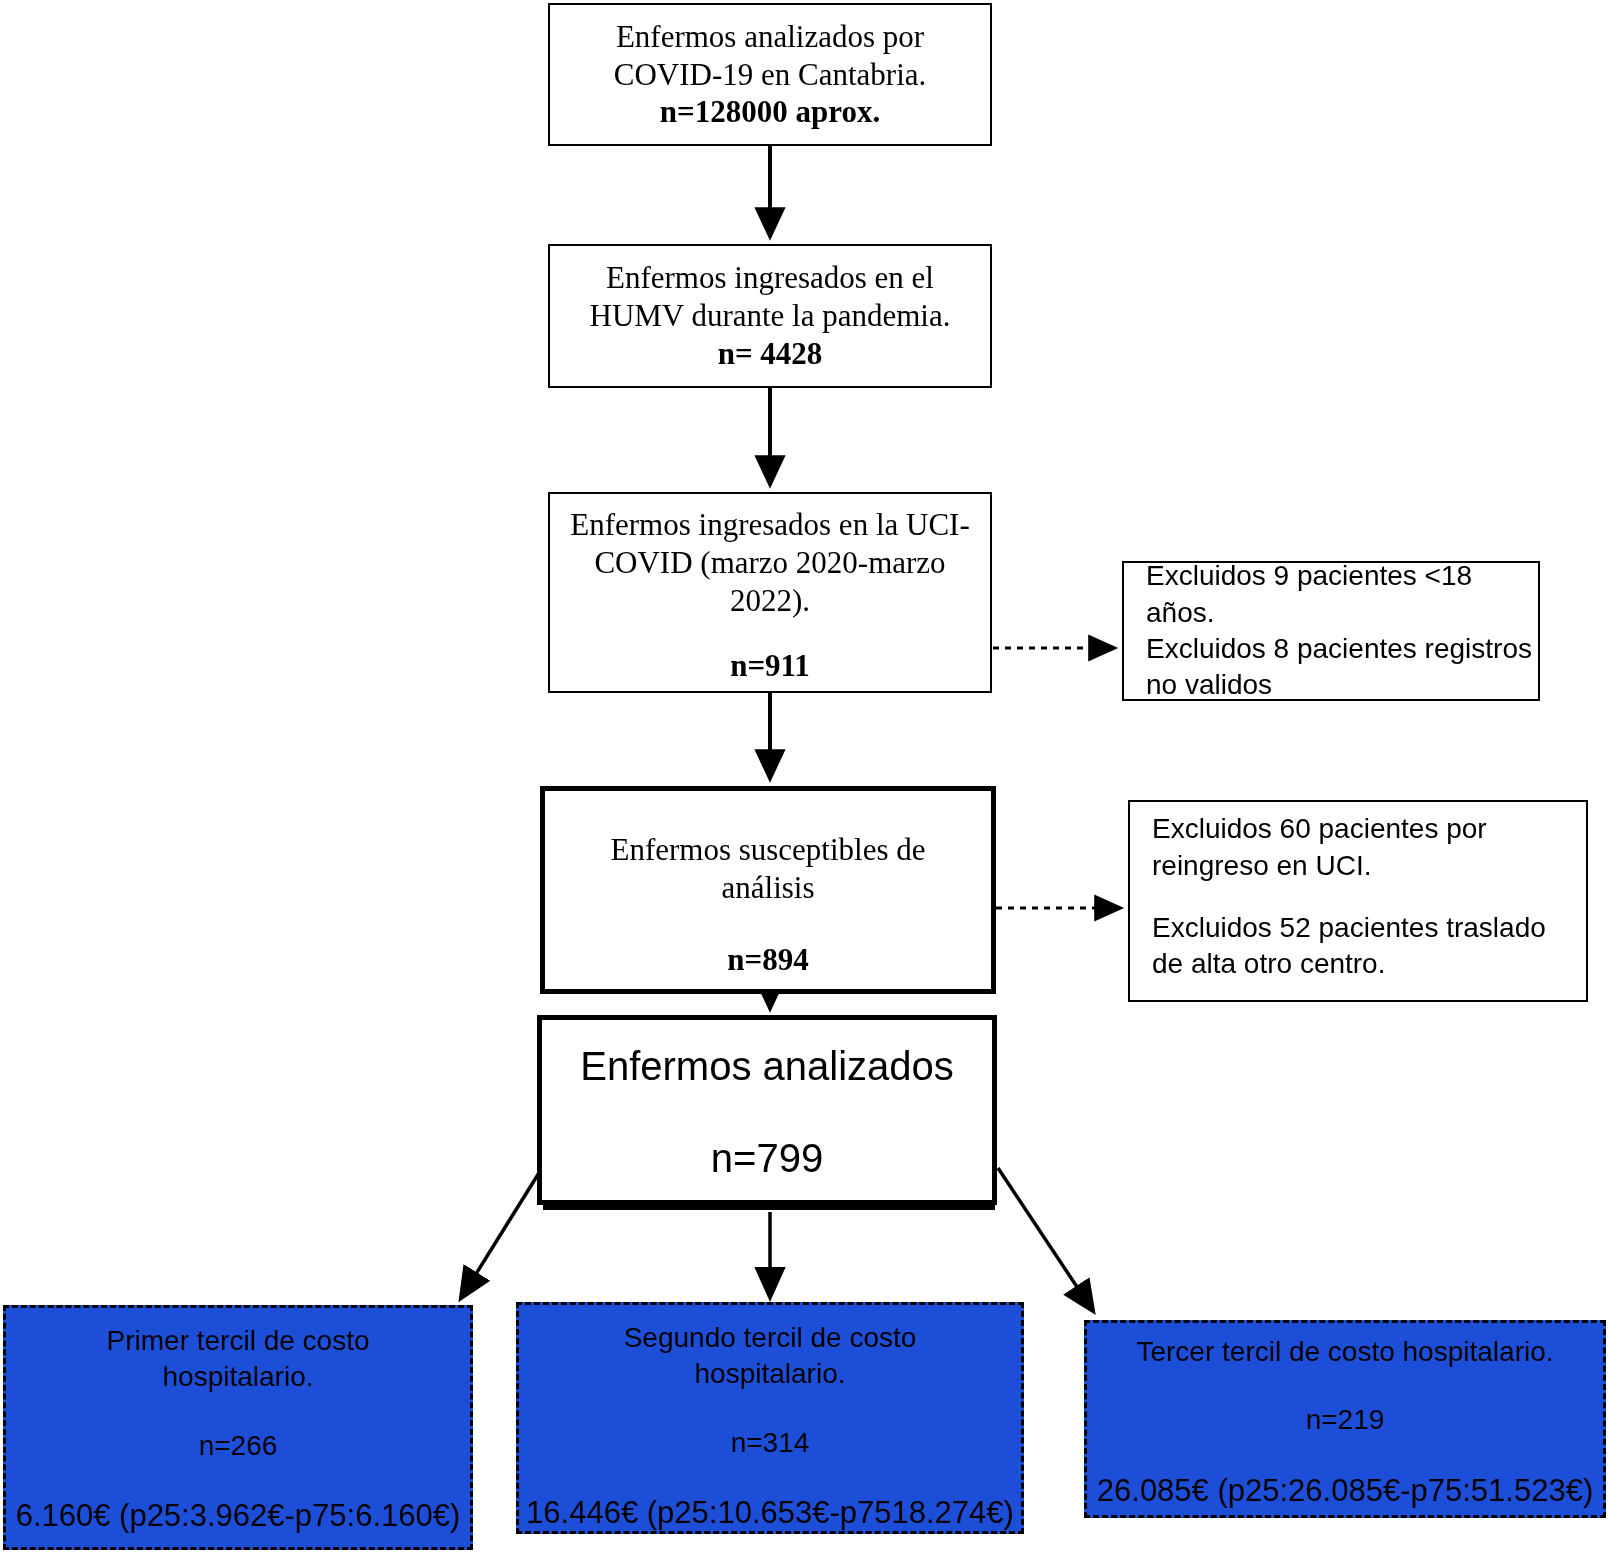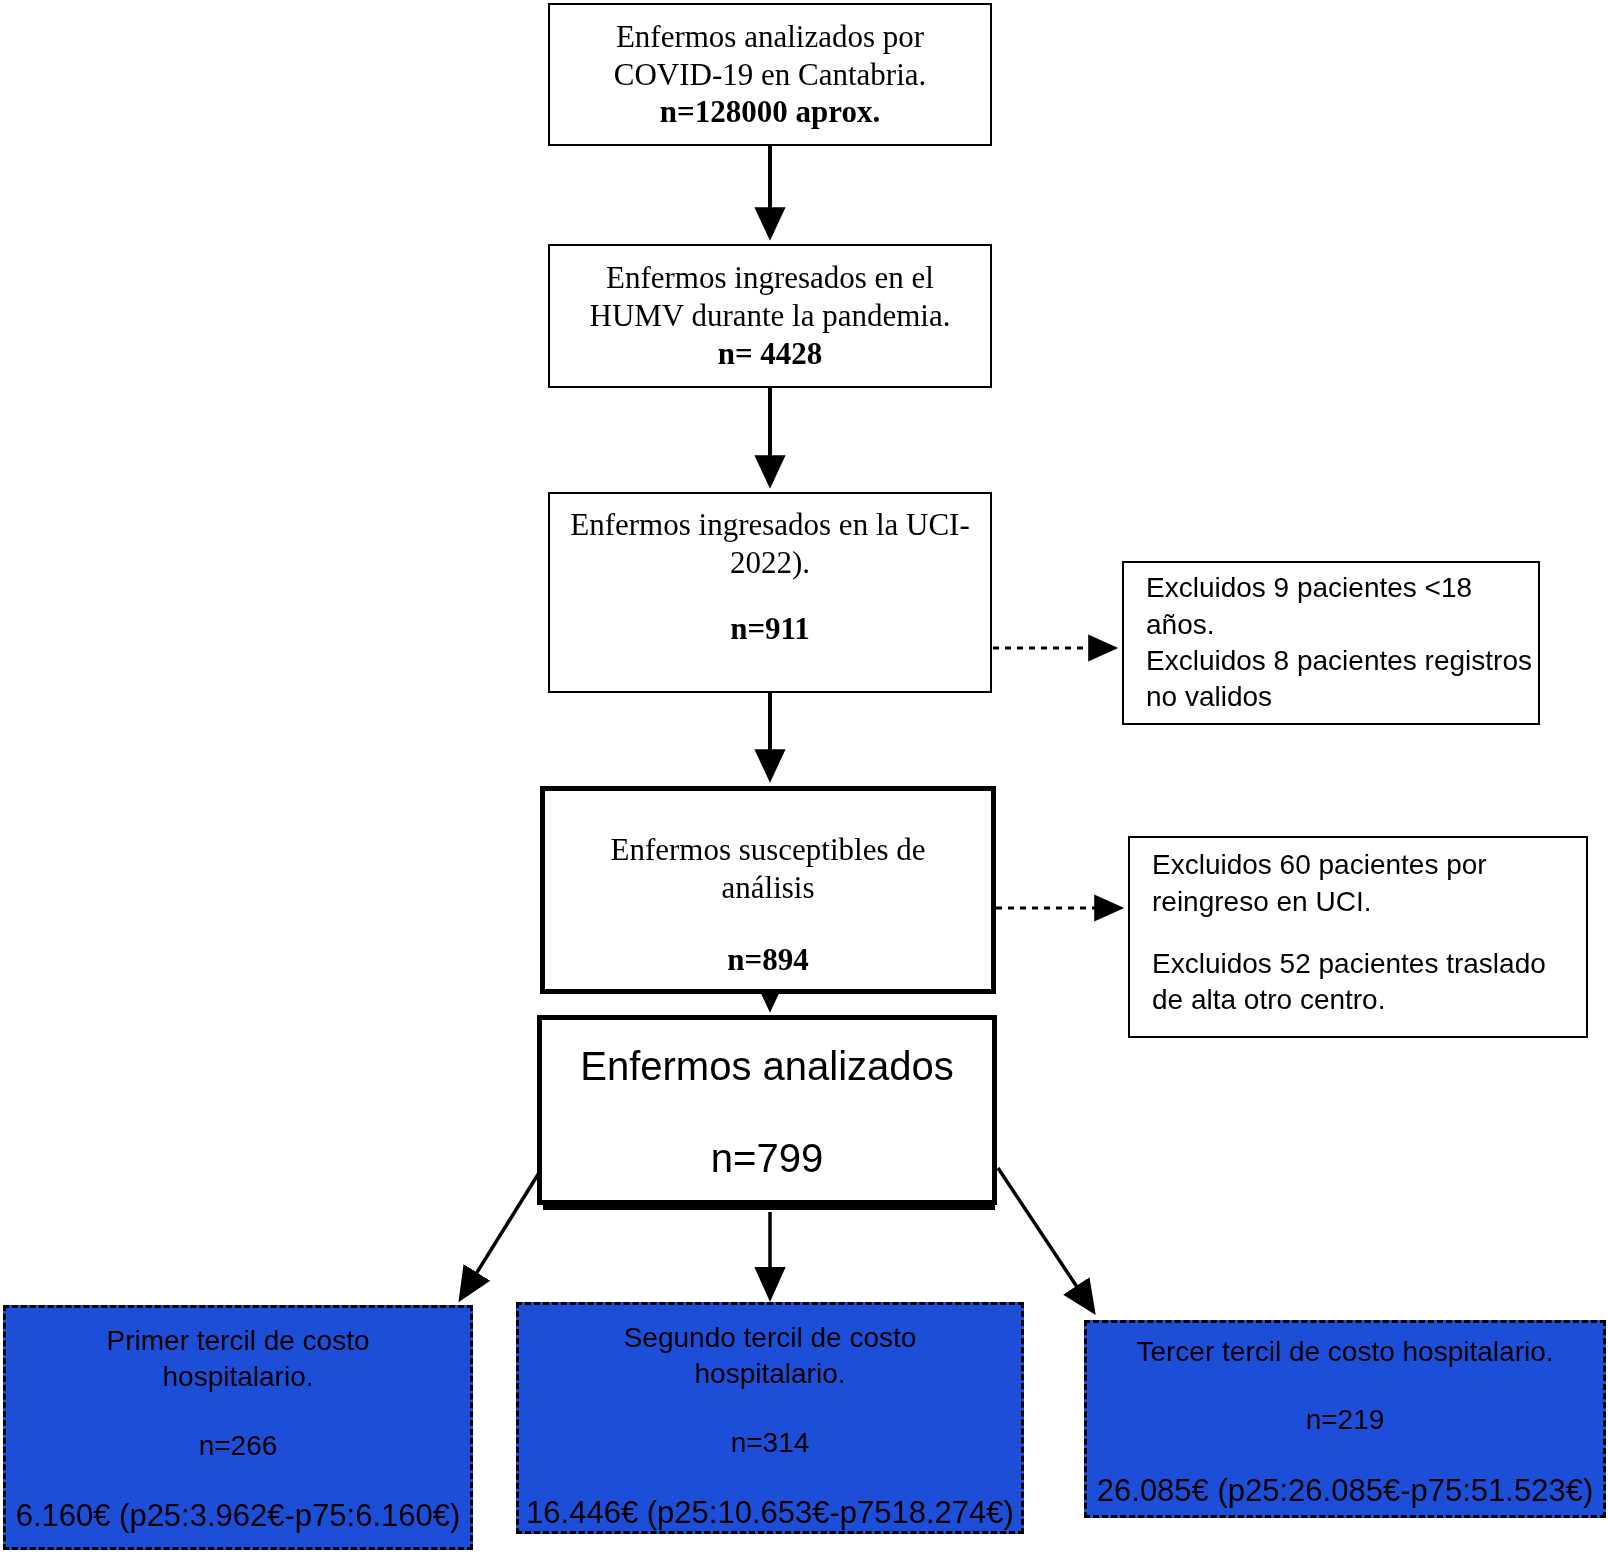--- a/index.html
+++ b/index.html
@@ -68,29 +68,29 @@
   }
   #box-analizados .gap{ height:44px; }
   #box-analizados-shadow{
     position:absolute;
     left:543px; top:1205px; width:452px; height:5px;
     background:#000000;
     z-index:1;
   }
 
   #box-excl-1{
-    left:1122px; top:561px; width:418px; height:164px;
+    left:1122px; top:561px; width:418px; height:140px;
     font-size:28px; line-height:1.30;
     text-align:left; align-items:flex-start;
     padding:8px 6px 8px 22px;
     justify-content:center;
     border-width:2px;
   }
   #box-excl-2{
-    left:1128px; top:836px; width:460px; height:202px;
+    left:1128px; top:800px; width:460px; height:202px;
     font-size:28px; line-height:1.30;
     text-align:left; align-items:flex-start;
     padding:0 0 8px 22px;
     justify-content:center;
     border-width:2px;
   }
   #box-excl-2 .gap{ height:26px; }
 
   .tercil{
     border:none;
@@ -151,20 +151,21 @@
   </div>
 
   <div class="box serif" id="box-ingresados-humv">
     <span class="line">Enfermos ingresados en el</span>
     <span class="line">HUMV durante la pandemia.</span>
     <span class="line b">n= 4428</span>
   </div>
 
   <div class="box serif" id="box-uci-covid">
     <span class="line">Enfermos ingresados en la UCI-</span>
+    <span class="line">COVID (marzo 2020-marzo</span>
     <span class="line">2022).</span>
     <span class="gap"></span>
     <span class="line b">n=911</span>
   </div>
 
   <div class="box serif" id="box-susceptibles">
     <span class="line">Enfermos susceptibles de</span>
     <span class="line">análisis</span>
     <span class="gap"></span>
     <span class="line b">n=894</span>

